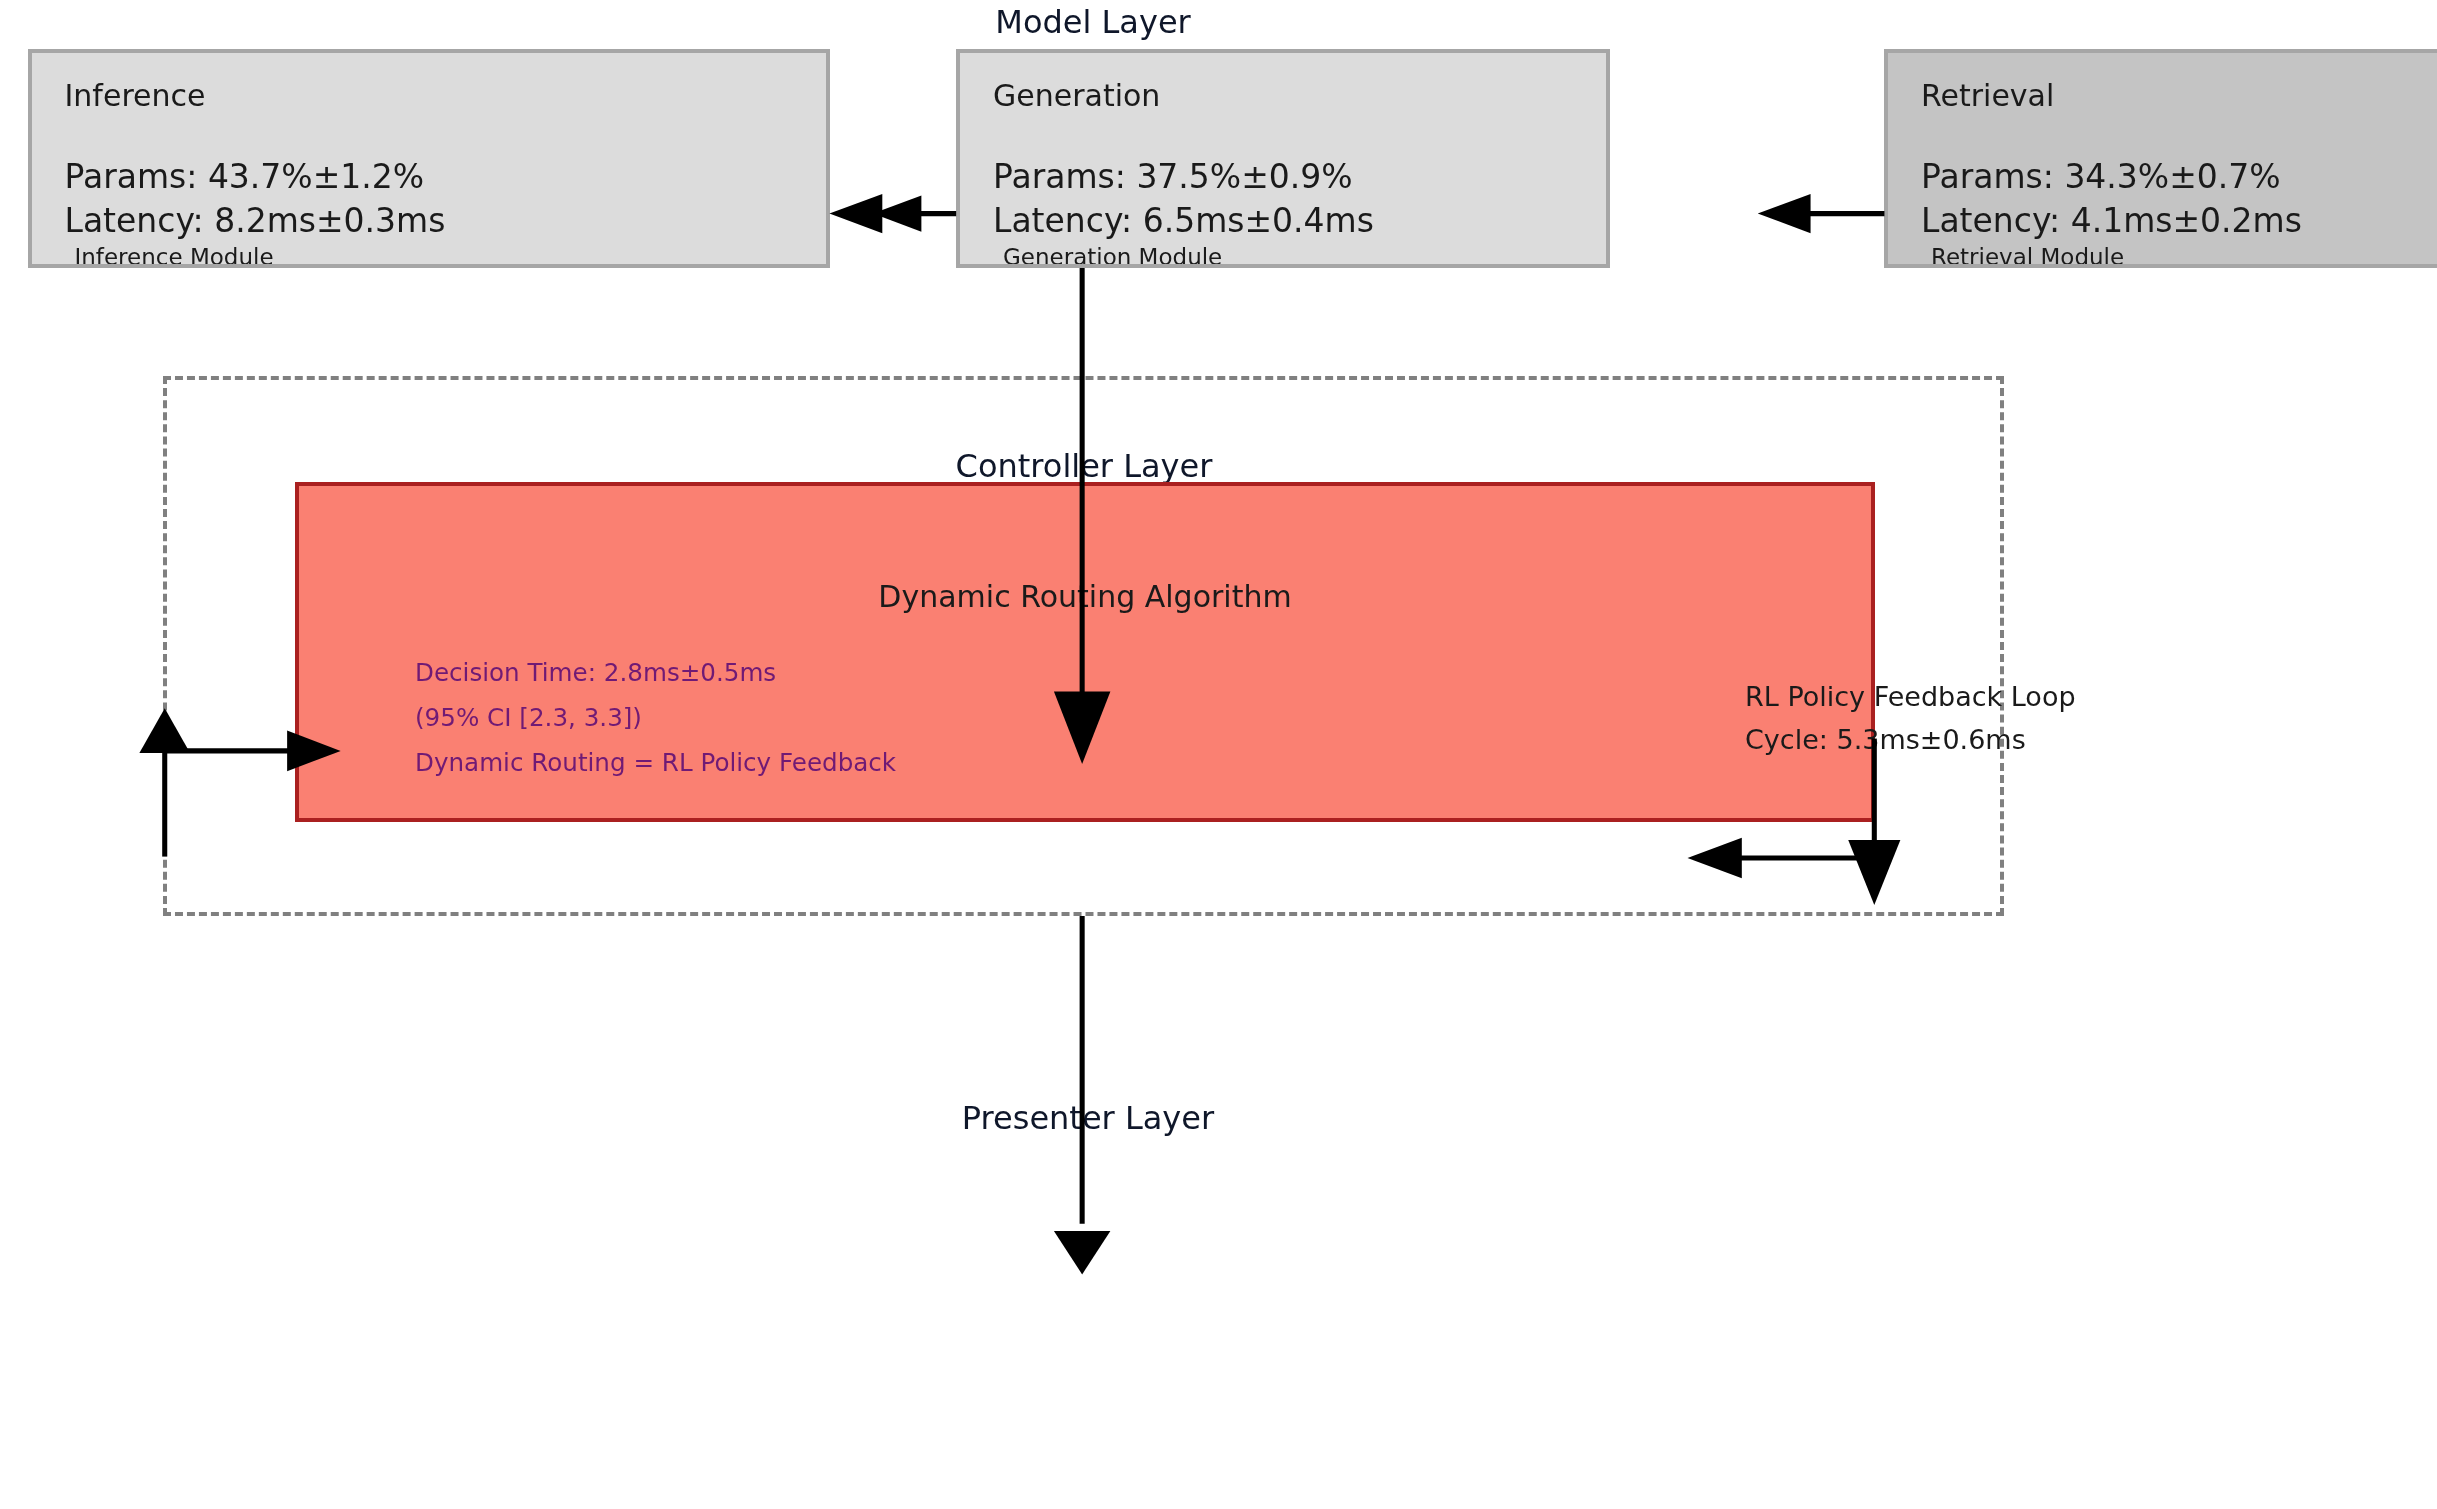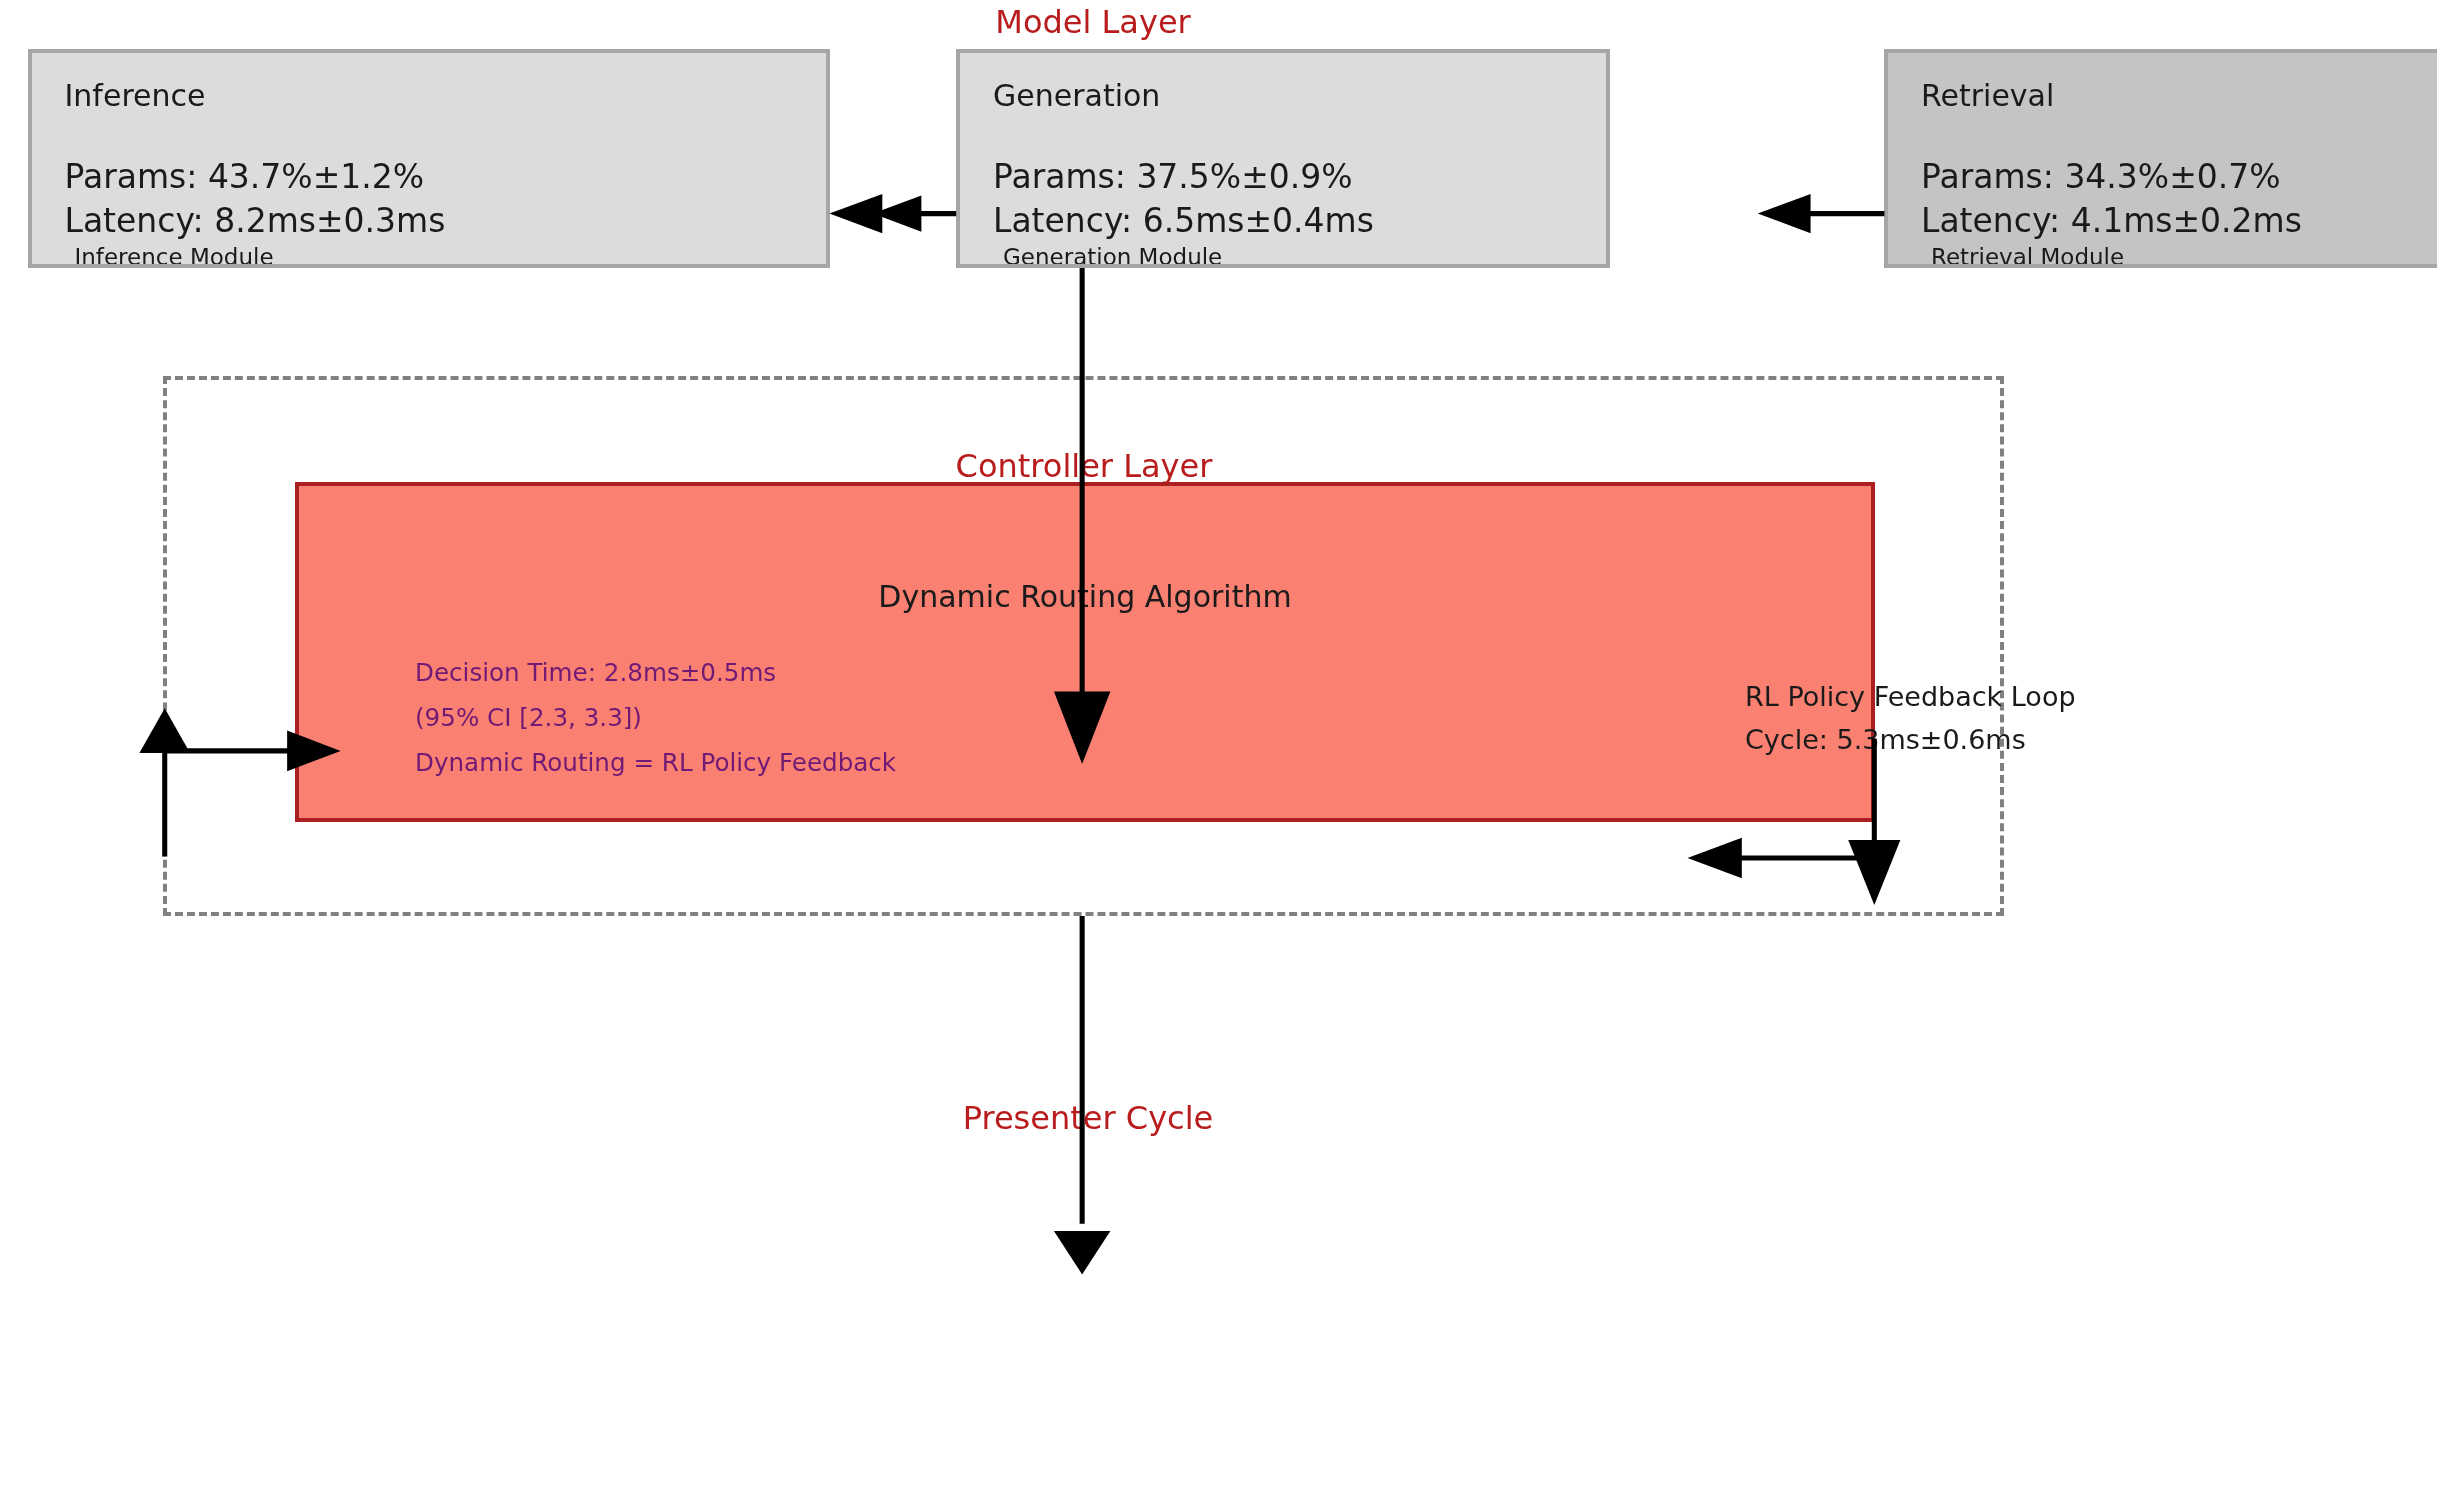--- a/index.html
+++ b/index.html
@@ -11,21 +11,21 @@
     position: relative;
     width: 2438px;
     height: 1509px;
     background: #ffffff;
     font-family: "DejaVu Sans", "Liberation Sans", sans-serif;
     overflow: hidden;
   }
   .layer-title {
     position: absolute;
     font-size: 32px;
-    color: #b91c1c;
+    color: #0f172a;
     white-space: nowrap;
     text-align: center;
     line-height: 1;
   }
   
   .module-box {
     position: absolute;
     box-sizing: border-box;
     border: 4.3px solid #a6a6a6;
     overflow: hidden;
@@ -176,21 +176,21 @@
   <div id="controller-box" style="left:295px; top:482px; width:1580px; height:340px;">
     <div id="controller-name">Dynamic Routing Algorithm</div>
     <div class="ctrl-metric c1">Decision Time: 2.8ms±0.5ms</div>
     <div class="ctrl-metric c2">(95% CI [2.3, 3.3])</div>
     <div class="ctrl-metric c3">Dynamic Routing = RL Policy Feedback</div>
   </div>
 
   <div class="loop-label" style="left:1745px; top:681px;">RL Policy Feedback Loop</div>
   <div class="loop-label" style="left:1745px; top:724px;">Cycle: 5.3ms±0.6ms</div>
 
-  <div class="layer-title" style="left:943px; top:1102px; width:290px;">Presenter Cycle</div>
+  <div class="layer-title" style="left:943px; top:1102px; width:290px;">Presenter Layer</div>
 
 
   <svg id="arrows" viewBox="0 0 3366 2084" width="2438" height="1509">
 
     <g>
       <line x1="1320" y1="295" x2="1205" y2="295" stroke="#000000" stroke-width="7"></line>
       <polygon points="1205,295 1272,270 1272,320" fill="#000000"></polygon>
       <polygon points="1145,295 1218,268 1218,322" fill="#000000"></polygon>
     </g>
 

